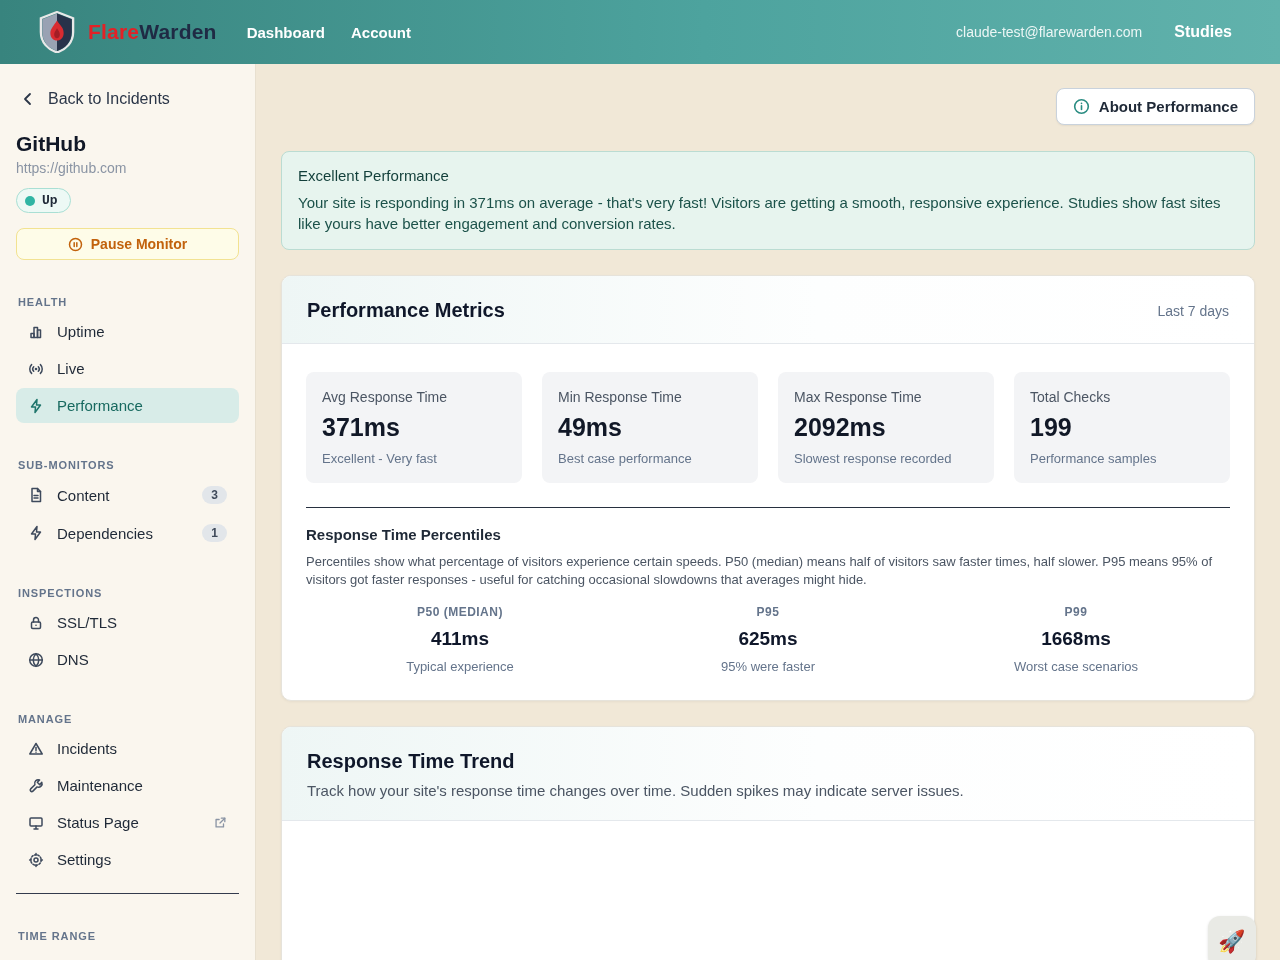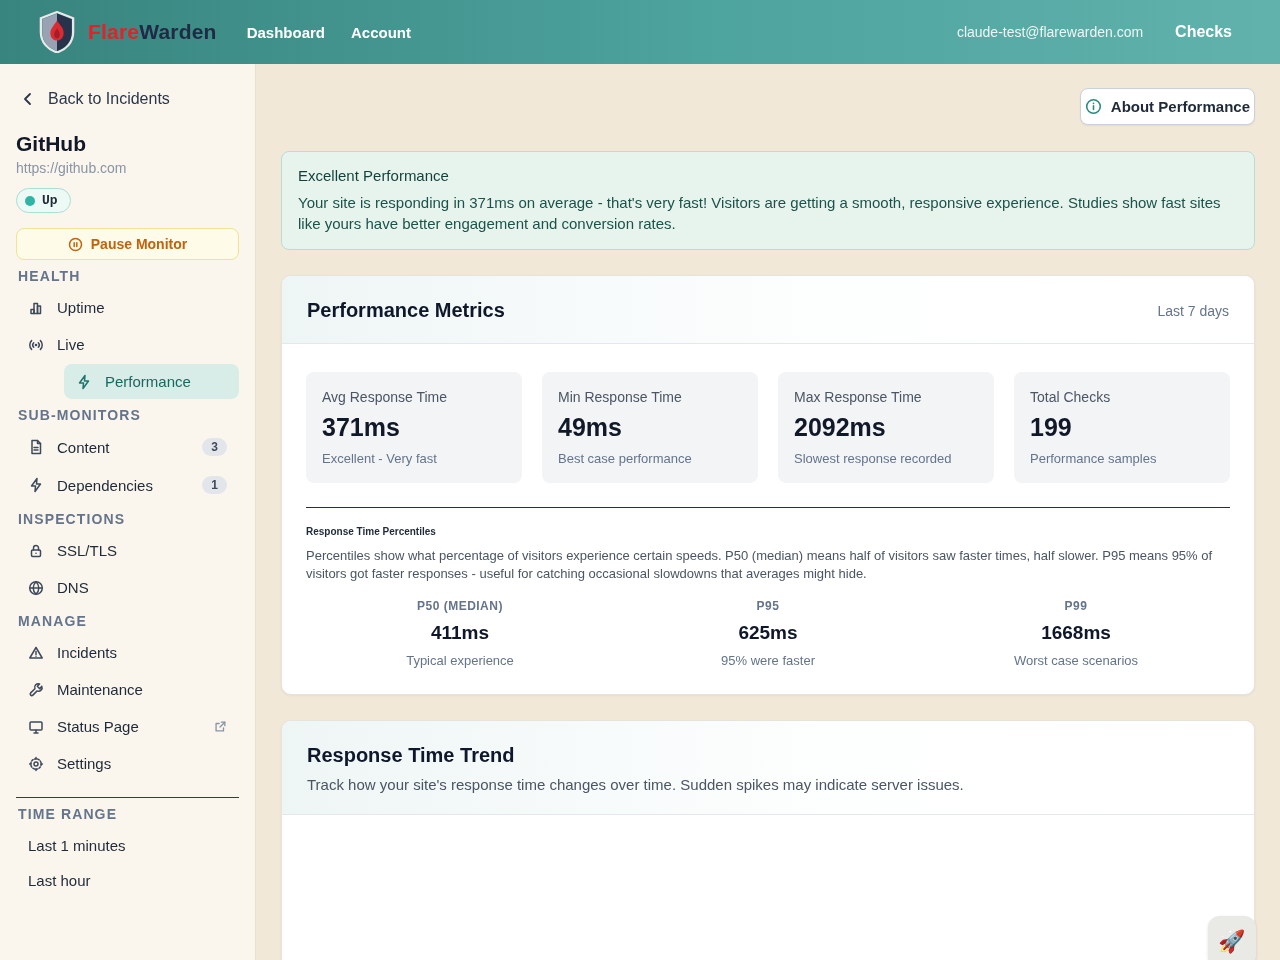--- a/index.html
+++ b/index.html
@@ -56,48 +56,48 @@
   .status-dot { width: 10px; height: 10px; border-radius: 50%; background: #2FB5A4; }
   .status-text { font-size: 13px; font-weight: 700; color: #1F2937; font-family: Liberation Mono, monospace; }
   .pause-btn {
     margin-top: 15px; width: 100%;
     display: flex; align-items: center; justify-content: center; gap: 8px;
     background: #FEFCE8; border: 1px solid #F2E291; border-radius: 8px;
     padding: 7px 10px; cursor: pointer;
     font-size: 14px; font-weight: 700; color: #C2620C;
   }
   .section-heading {
-    font-size: 14px; font-weight: 700; letter-spacing: 0.08em;
-    color: #64748B; margin: 8px 2px 6px 2px;
+    font-size: 11px; font-weight: 700; letter-spacing: 0.08em;
+    color: #64748B; margin: 36px 2px 6px 2px;
   }
   .side-item {
     display: flex; align-items: center; gap: 13px;
     padding: 9px 12px; border-radius: 8px; cursor: pointer;
     color: #1F2937; font-size: 15px; font-weight: 500;
     margin: 2px 0;
   }
   .side-item .icon { color: #3E4A5C; }
-  .side-item.active { background: #D8ECE8; color: #17695F; margin-left: 48px; }
+  .side-item.active { background: #D8ECE8; color: #17695F; }
   .side-item.active .icon { color: #1F756C; }
   .side-item .spacer { flex: 1; }
   .count-badge {
     background: #E2E6EA; color: #3F4A5A; font-size: 12px; font-weight: 600;
     border-radius: 999px; padding: 2px 9px;
   }
   .ext-icon { color: #8A94A4; }
   .side-divider { border: none; border-top: 1px solid #333B4D; margin: 16px 0 6px 0; }
   .time-item { padding: 9px 12px; font-size: 15px; color: #1F2937; cursor: pointer; border-radius: 8px; }
 
   
   .main { flex: 1; padding: 24px 25px; overflow: hidden; }
   .toolbar-row { display: flex; justify-content: flex-end; }
   .about-btn {
     display: flex; align-items: center; gap: 9px;
     background: #FFFFFF; border: 1px solid #C9D2DC; border-radius: 8px;
-    padding: 9px 4px; cursor: pointer;
+    padding: 9px 16px; cursor: pointer;
     font-size: 15px; font-weight: 600; color: #1F2937;
     box-shadow: 0 1px 2px rgba(0,0,0,0.06);
   }
   .about-btn .icon { color: #2A8C82; }
 
   .banner {
     margin-top: 26px;
     background: #E7F4EE; border: 1px solid #BBDCD2; border-radius: 8px;
     padding: 15px 16px;
   }
@@ -122,21 +122,21 @@
   .card-range { font-size: 14px; color: #64748B; padding-top: 4px; }
   .card-body { padding: 28px 24px 26px 24px; }
 
   .stats-row { display: grid; grid-template-columns: repeat(4, 1fr); gap: 20px; }
   .stat-card { background: #F3F4F6; border-radius: 8px; padding: 17px 16px; }
   .stat-label { font-size: 14px; color: #4B5563; }
   .stat-value { font-size: 25px; font-weight: 800; color: #111827; margin-top: 8px; }
   .stat-caption { font-size: 13px; color: #64748B; margin-top: 9px; }
 
   .strong-divider { border: none; border-top: 1.5px solid #27303F; margin: 24px 0 0 0; }
-  .pct-title { font-size: 10px; font-weight: 700; color: #1F2937; margin-top: 18px; }
+  .pct-title { font-size: 15px; font-weight: 700; color: #1F2937; margin-top: 18px; }
   .pct-desc { font-size: 13px; color: #4B5563; line-height: 1.35; margin-top: 10px; }
   .pct-row { display: grid; grid-template-columns: repeat(3, 1fr); margin-top: 17px; }
   .pct-col { text-align: center; }
   .pct-label { font-size: 12px; font-weight: 600; letter-spacing: 0.04em; color: #64748B; }
   .pct-value { font-size: 19px; font-weight: 800; color: #0F172A; margin-top: 9px; }
   .pct-caption { font-size: 13px; color: #64748B; margin-top: 9px; }
 
   .trend-body { height: 320px; background: #FFFFFF; }
 
   .rocket-btn {
@@ -162,21 +162,21 @@
       </svg>
     </span>
     <span class="brand-text"><span class="brand-flare">Flare</span><span class="brand-warden">Warden</span></span>
   </div>
   <nav class="nav-links">
     <a class="nav-link">Dashboard</a>
     <a class="nav-link">Account</a>
   </nav>
   <div class="nav-right">
     <span class="nav-email">claude-test@flarewarden.com</span>
-    <a class="nav-logout">Checks</a>
+    <a class="nav-logout">Studies</a>
   </div>
 </header>
 
 <div class="page">
 
   <aside class="sidebar">
 
     <div class="back-link">
       <span>
         <svg width="16" height="16" viewBox="0 0 16 16" fill="none" stroke="#2B3648" stroke-width="1.8" stroke-linecap="round" stroke-linejoin="round">

